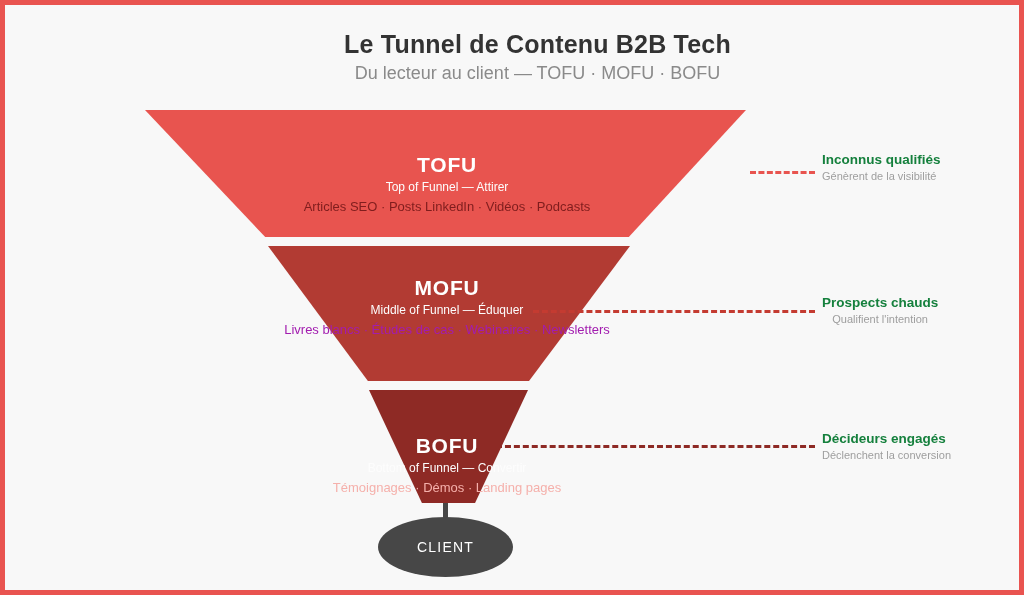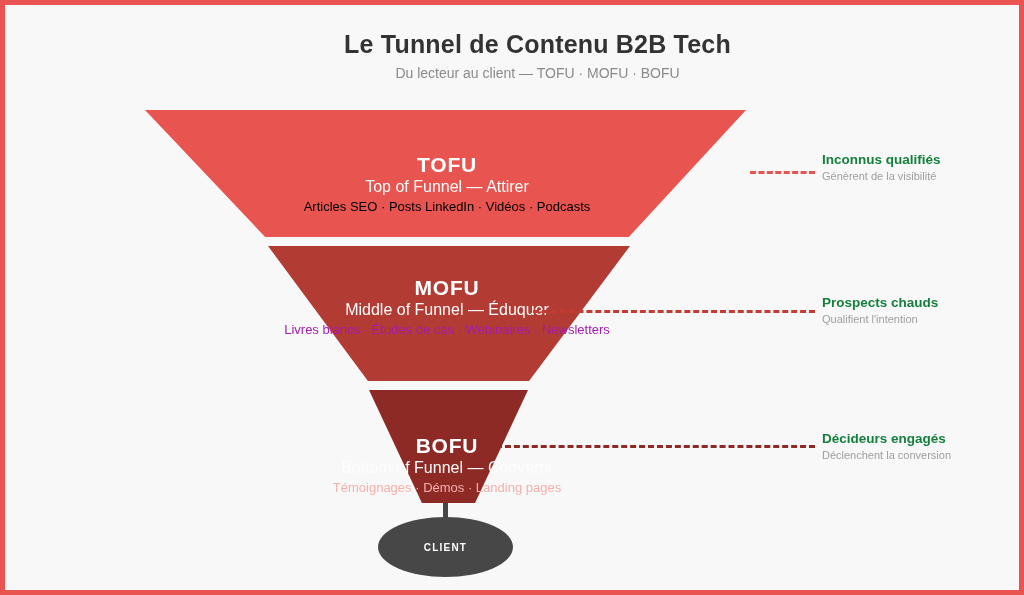--- a/index.html
+++ b/index.html
@@ -32,21 +32,21 @@
   .title {
     margin: 0;
     font-size: 25px;
     line-height: 28px;
     font-weight: bold;
     color: #333333;
     letter-spacing: 0.2px;
   }
   .subtitle {
     margin: 6px 0 0 0;
-    font-size: 14px;
+    font-size: 18px;
     line-height: 18px;
     color: #8A8A8A;
   }
   
   .stage-shape { position: absolute; z-index: 1; }
   .shape-tofu {
     left: 145px; top: 110px; width: 601px; height: 127px;
     clip-path: polygon(0 0, 100% 0, 80.5% 100%, 20% 100%);
   }
   .shape-mofu {
@@ -69,21 +69,21 @@
   .text-mofu { top: 276px; }
   .text-bofu { top: 415px; margin-top: 19px; }
   .stage-acronym {
     font-size: 21px;
     line-height: 24px;
     font-weight: bold;
     color: #FFFFFF;
     letter-spacing: 0.8px;
   }
   .stage-label {
-    font-size: 16px;
+    font-size: 12px;
     line-height: 20px;
     color: #FDFDFD;
   }
   .stage-channels {
     font-size: 13px;
     line-height: 20px;
     color: #F5B0AB;
   }
   
   .leader-line {
@@ -91,21 +91,21 @@
     height: 0;
     border-top: 3px dashed currentColor;
     z-index: 3;
   }
   .dash-1 { left: 750px; top: 171px; width: 65px; }
   .dash-2 { left: 533px; top: 310px; width: 282px; }
   .dash-3 { left: 496px; top: 445px; width: 319px; }
   
   .annotation { position: absolute; left: 822px; z-index: 2; }
   .ann-1 { top: 152px; }
-  .ann-2 { top: 295px; }
+  .ann-2 { top: 295px; text-align: center; }
   .ann-3 { top: 431px; }
   .annotation-title {
     font-size: 13.5px;
     line-height: 16px;
     font-weight: bold;
     color: #15803d;
   }
   .annotation-sub {
     font-size: 11px;
     line-height: 16px;
@@ -129,22 +129,22 @@
     height: 60px;
     border-radius: 50%;
     background: #474747;
     display: flex;
     align-items: center;
     justify-content: center;
     z-index: 2;
   }
   .terminal-label {
     color: #FFFFFF;
-    font-weight: bold;
-    font-size: 10px;
+    font-weight: normal;
+    font-size: 14px;
     letter-spacing: 1.2px;
   }
 </style>
 </head>
 <body>
 
 <div class="canvas">
 
   <div class="frame" style="border-color: rgb(233, 84, 80);"></div>
 
@@ -153,21 +153,21 @@
     <p class="subtitle">Du lecteur au client — TOFU · MOFU · BOFU</p>
   </div>
 
   <div class="stage-shape shape-tofu" style="background-color: rgb(232, 84, 79);"></div>
   <div class="stage-shape shape-mofu" style="background-color: rgb(178, 59, 51);"></div>
   <div class="stage-shape shape-bofu" style="background-color: rgb(142, 42, 37);"></div>
 
   <div class="stage-text text-tofu">
     <div class="stage-acronym">TOFU</div>
     <div class="stage-label">Top of Funnel — Attirer</div>
-    <div class="stage-channels" style="color: #000000;">Articles SEO · Posts LinkedIn · Vidéos · Podcasts</div>
+    <div class="stage-channels" style="color: #7f1d1d;">Articles SEO · Posts LinkedIn · Vidéos · Podcasts</div>
   </div>
 
   <div class="stage-text text-mofu">
     <div class="stage-acronym">MOFU</div>
     <div class="stage-label">Middle of Funnel — Éduquer</div>
     <div class="stage-channels" style="color: #a21caf;">Livres blancs · Études de cas · Webinaires · Newsletters</div>
   </div>
 
   <div class="stage-text text-bofu">
     <div class="stage-acronym">BOFU</div>

